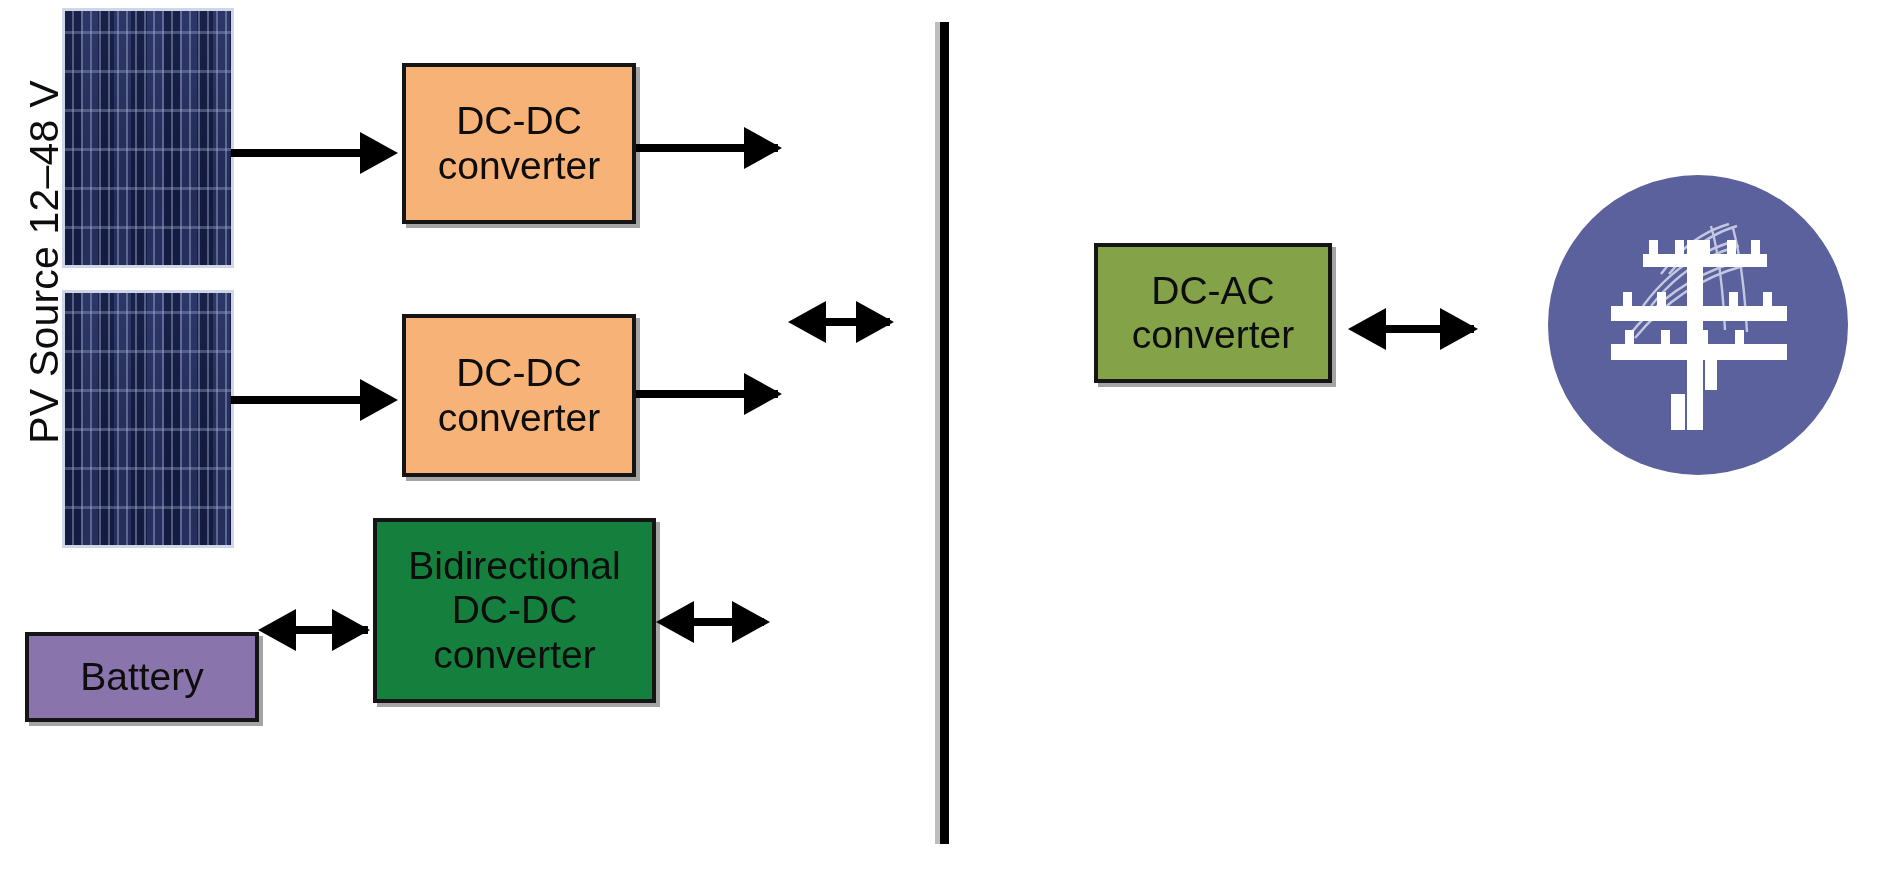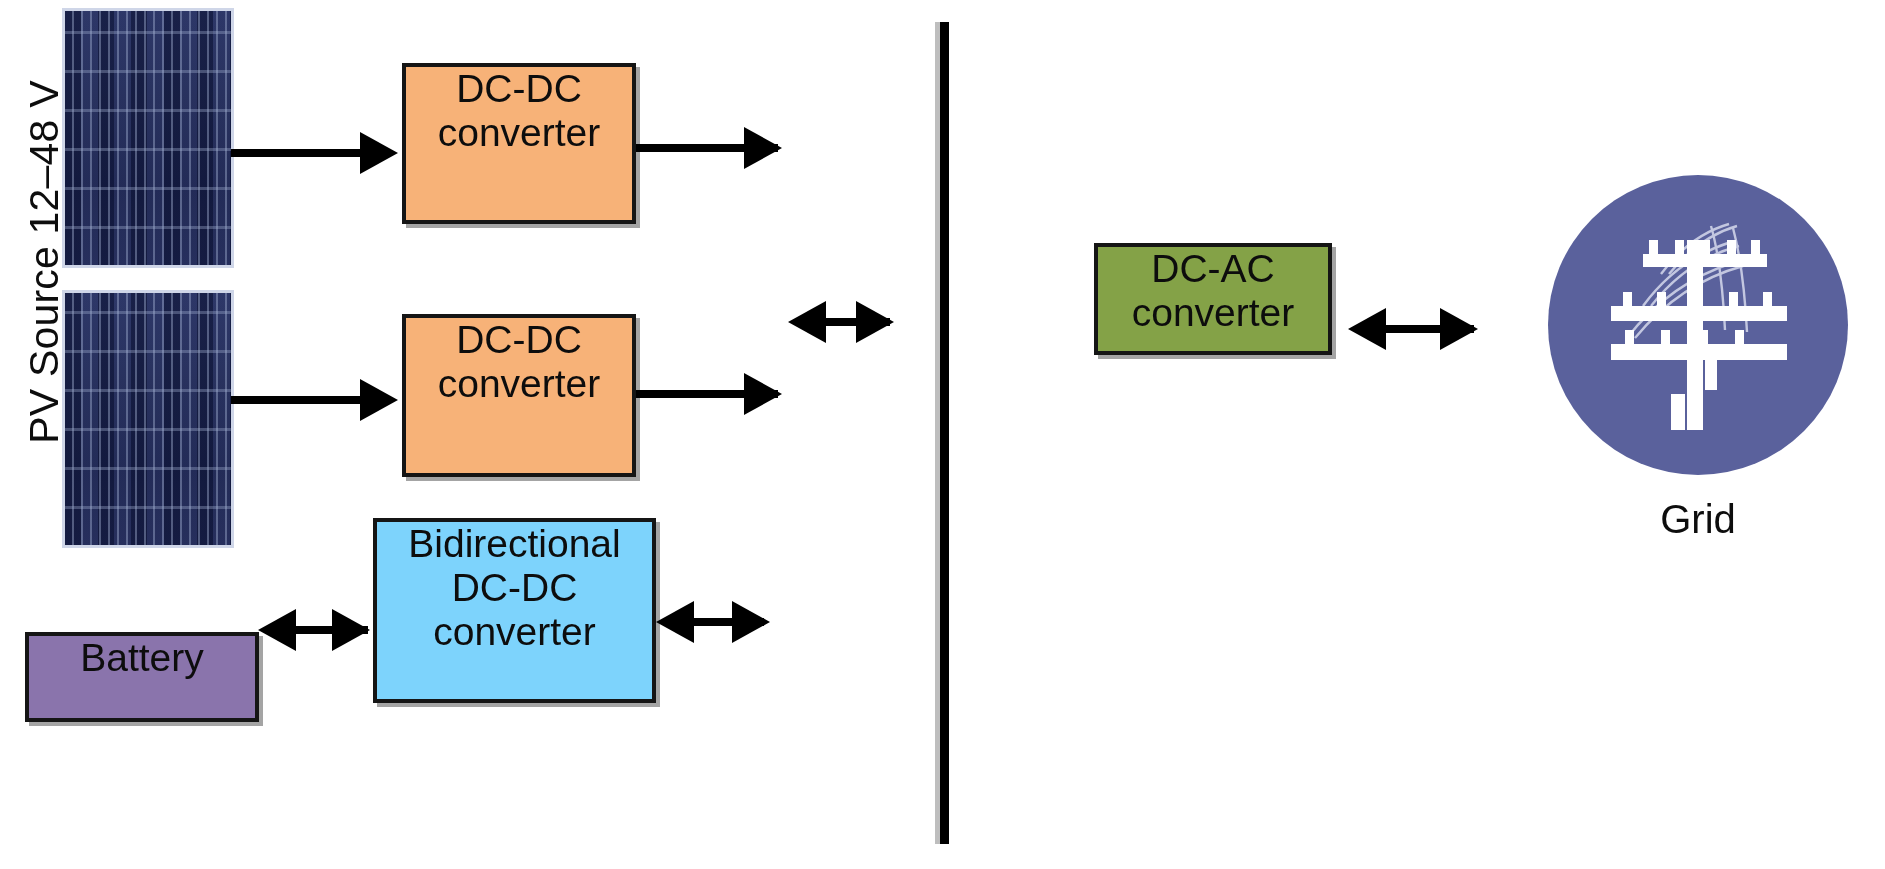--- a/index.html
+++ b/index.html
@@ -57,30 +57,30 @@
     border: 3px solid #cfd6e8;
     box-sizing: border-box;
   }
 
   
   .block {
     box-sizing: border-box;
     border: 4px solid #151515;
     box-shadow: 4px 4px 0 rgba(90,90,90,0.55);
     display: flex;
-    align-items: flex-start;
+    align-items: center;
     justify-content: center;
     text-align: center;
     color: #0d0d0d;
     line-height: 1.13;
     font-size: 39px;
   }
   .block.orange { background: #f7b278; }
   .block.green  { background: #84a247; }
-  .block.cyan   { background: #7dd3fc; }
+  .block.cyan   { background: #15803d; }
   .block.purple { background: #8a74ac; }
 
   
   .hline {
     background: #000000;
     height: 8px;
   }
   .vbus {
     background: #000000;
     width: 9px;
@@ -164,21 +164,21 @@
   <div class="abs hline" style="left:690px; top:618px; width:74px;"></div>
   <div class="abs arrow-l" style="left:656px; top:601px;"></div>
   <div class="abs arrow-r" style="left:732px; top:601px;"></div>
 
   <div class="abs vbus" style="left:940px; top:22px; height:822px;"></div>
 
   <div class="abs hline" style="left:820px; top:318px; width:70px;"></div>
   <div class="abs arrow-l" style="left:788px; top:301px;"></div>
   <div class="abs arrow-r" style="left:856px; top:301px;"></div>
 
-  <div class="abs block green" style="left:1094px; top:243px; width:238px; height:112px;">
+  <div class="abs block green" style="left:1094px; top:243px; width:238px; height:140px;">
     <div>
       <div>DC-AC</div>
       <div>converter</div>
     </div>
   </div>
 
   <div class="abs hline" style="left:1382px; top:325px; width:92px;"></div>
   <div class="abs arrow-l" style="left:1348px; top:308px;"></div>
   <div class="abs arrow-r" style="left:1440px; top:308px;"></div>
 
@@ -217,16 +217,15 @@
         <rect x="78" y="120" width="9" height="15" fill="#ffffff"></rect>
         <rect x="116" y="120" width="9" height="15" fill="#ffffff"></rect>
         <rect x="152" y="120" width="9" height="15" fill="#ffffff"></rect>
 
         <rect x="104" y="30" width="16" height="190" fill="#ffffff"></rect>
 
         <rect x="88" y="184" width="14" height="36" fill="#ffffff"></rect>
         <rect x="122" y="148" width="12" height="32" fill="#ffffff"></rect>
       </svg>
     </div>
-    <div id="grid-caption" style="margin-top:22px;">Grid</div>
   </div>
 
 </div>
 
 </body></html>

